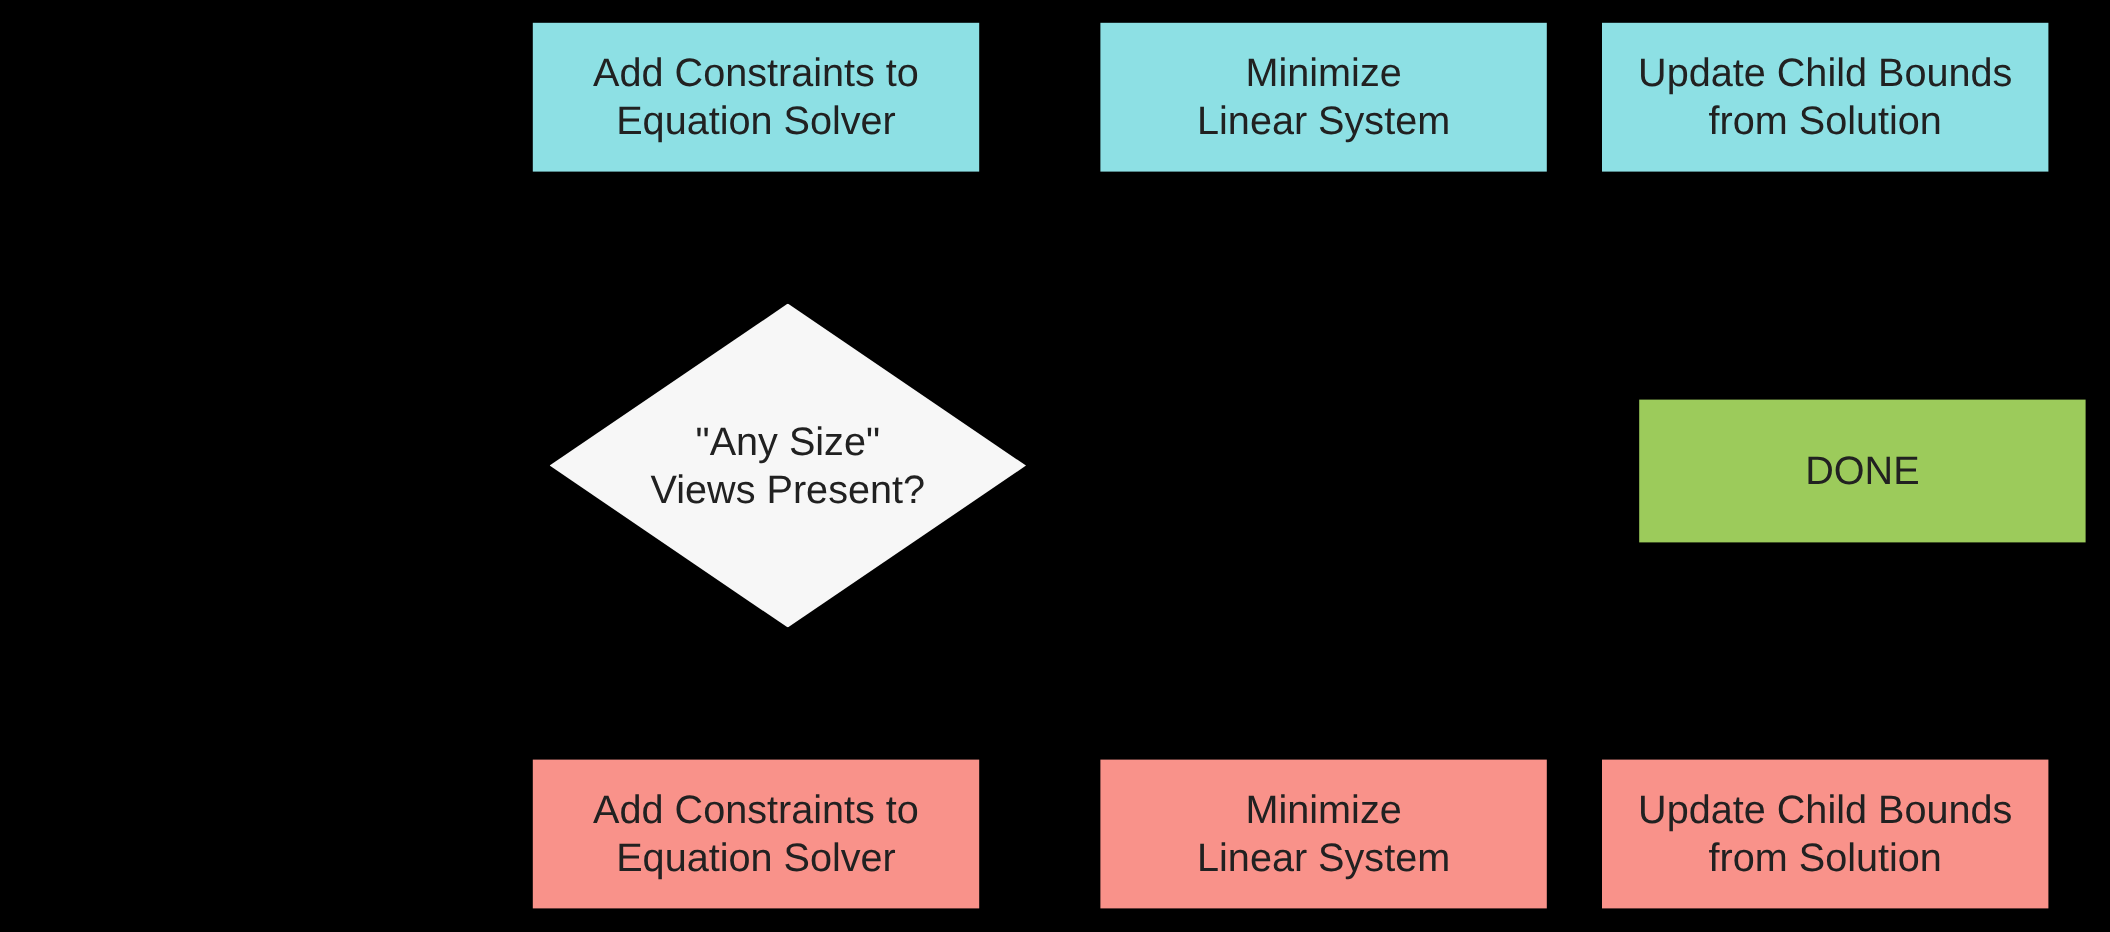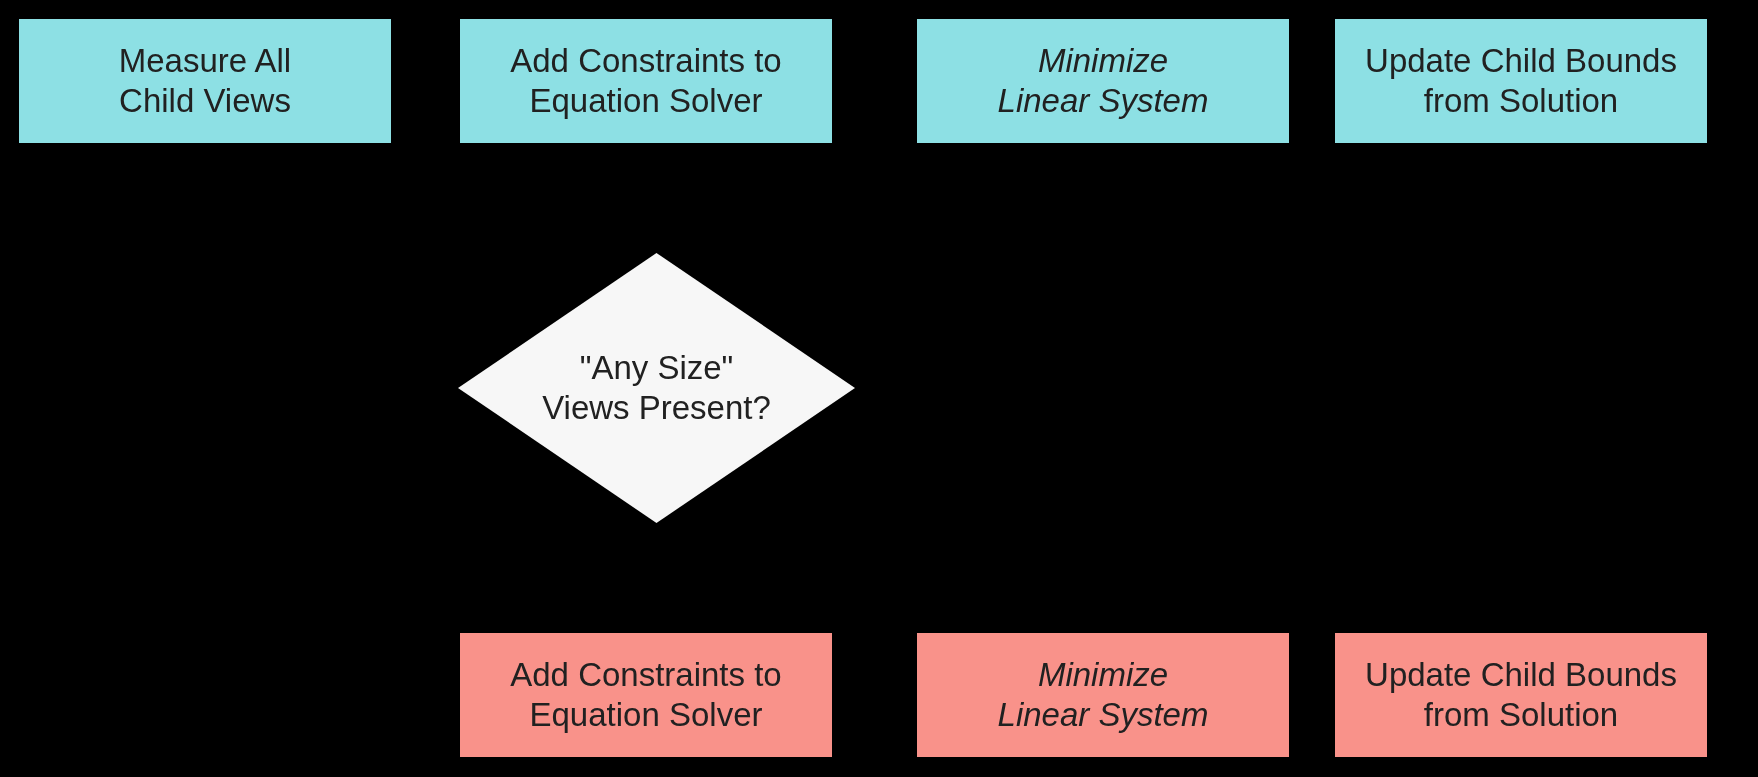--- a/index.html
+++ b/index.html
@@ -30,50 +30,49 @@
   .process { background: var(--process, #8DE0E4); }
   .alt-process { background: var(--alt-process, #F9928A); }
   .terminal { background: var(--terminal, #9CCB5B); }
   .decision {
     background: var(--decision, #F7F7F7);
     clip-path: polygon(50% 0, 100% 50%, 50% 100%, 0 50%);
   }
   
   .r1 { top: 19px; height: 124px; width: 372px; }
   .c1 { left: 19px; }
-  .c2 { left: 460px; }
-  .c3 { left: 917px; font-style: italic; }
+  .c2 { left: 444px; }
+  .c3 { left: 917px; }
   .c4 { left: 1335px; }
   
   .diamond-pos { left: 458px; top: 253px; width: 397px; height: 270px; }
   
   .done-pos { left: 1366px; top: 333px; width: 372px; height: 119px; }
   
   .r3 { top: 633px; height: 124px; width: 372px; }
 </style>
 </head>
 <body>
 
 <div id="canvas" style="--bg: #000000; --process: #8DE0E4; --alt-process: #F9928A; --terminal: #9CCB5B; --decision: #F7F7F7; --text: #212121;">
 
-  <div class="node process r1 c1">Measure All
-Child Views</div>
 
   <div class="node process r1 c2">Add Constraints to
 Equation Solver</div>
 
   <div class="node process r1 c3">Minimize
 Linear System</div>
 
   <div class="node process r1 c4">Update Child Bounds
 from Solution</div>
 
   <div class="node decision diamond-pos">"Any Size"
 Views Present?</div>
 
+  <div class="node terminal done-pos">DONE</div>
 
   <div class="node alt-process r3 c2">Add Constraints to
 Equation Solver</div>
 
   <div class="node alt-process r3 c3">Minimize
 Linear System</div>
 
   <div class="node alt-process r3 c4">Update Child Bounds
 from Solution</div>
 

